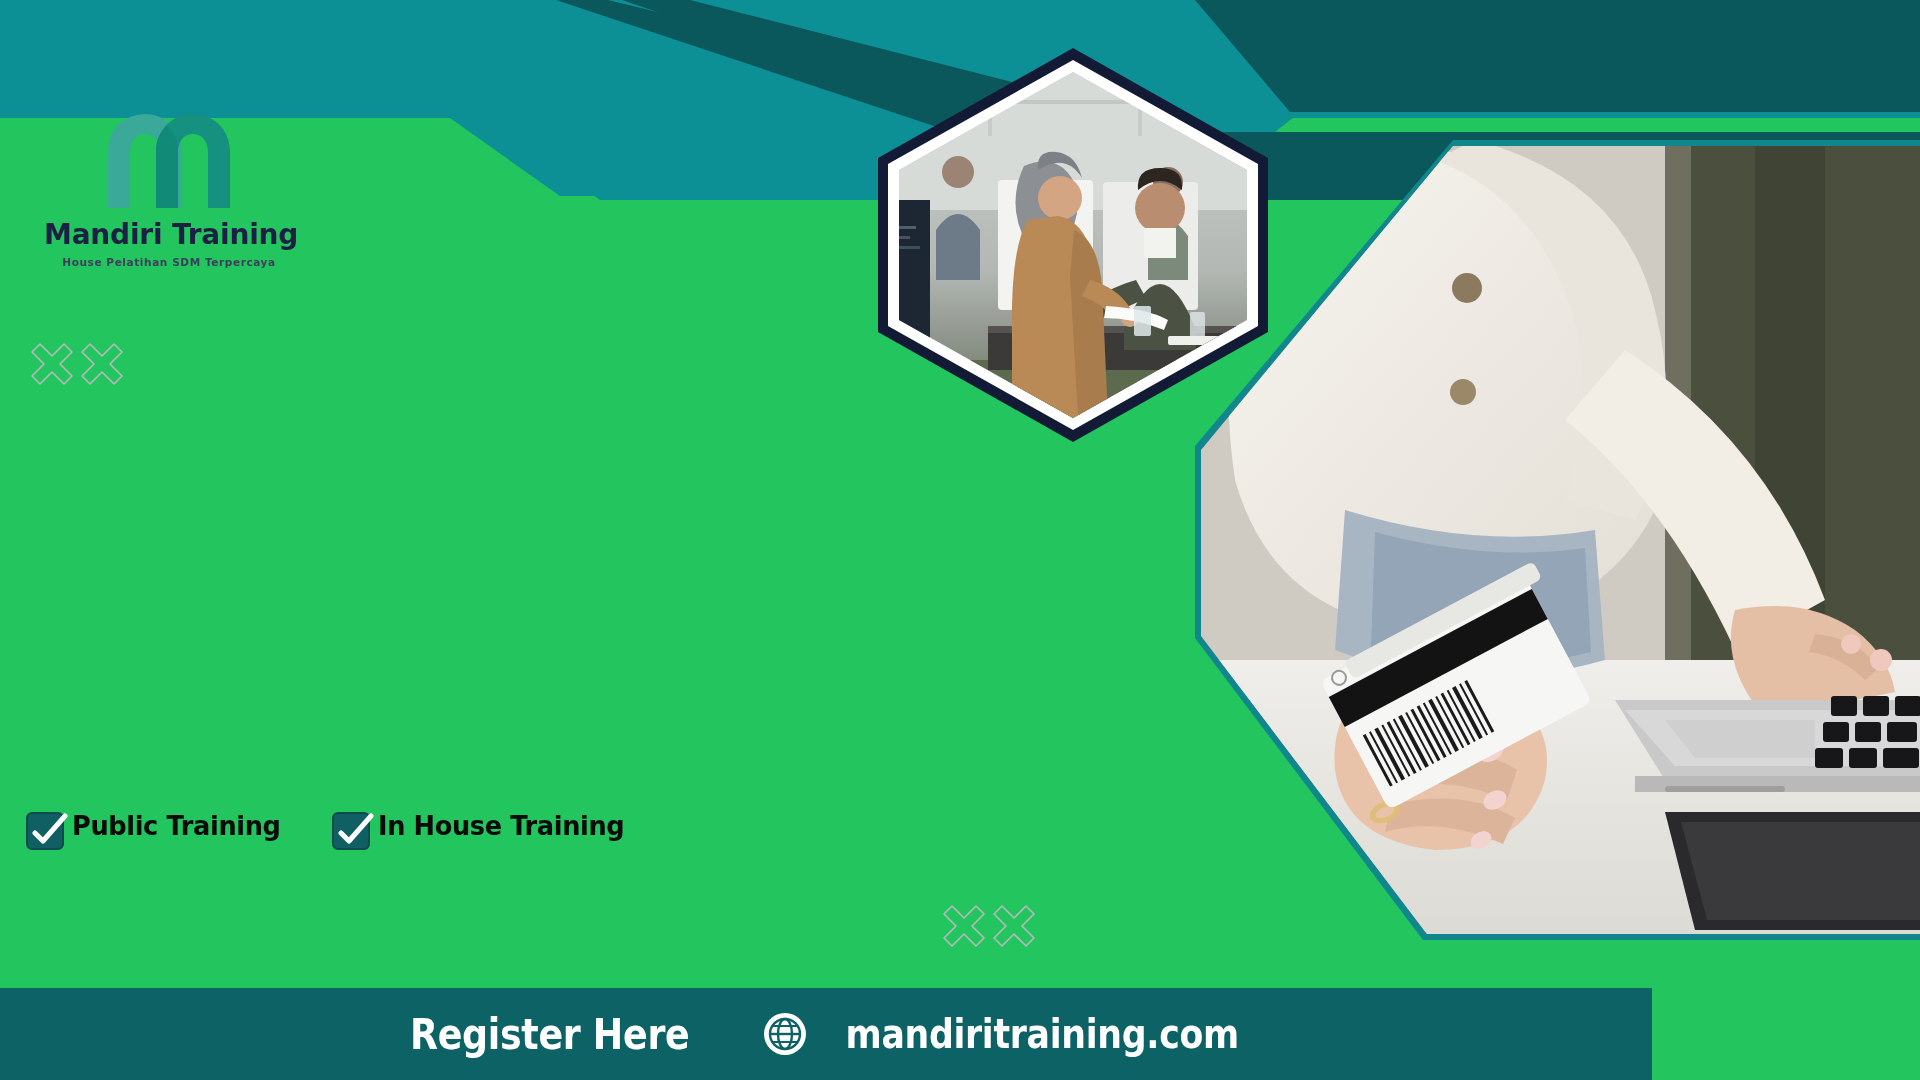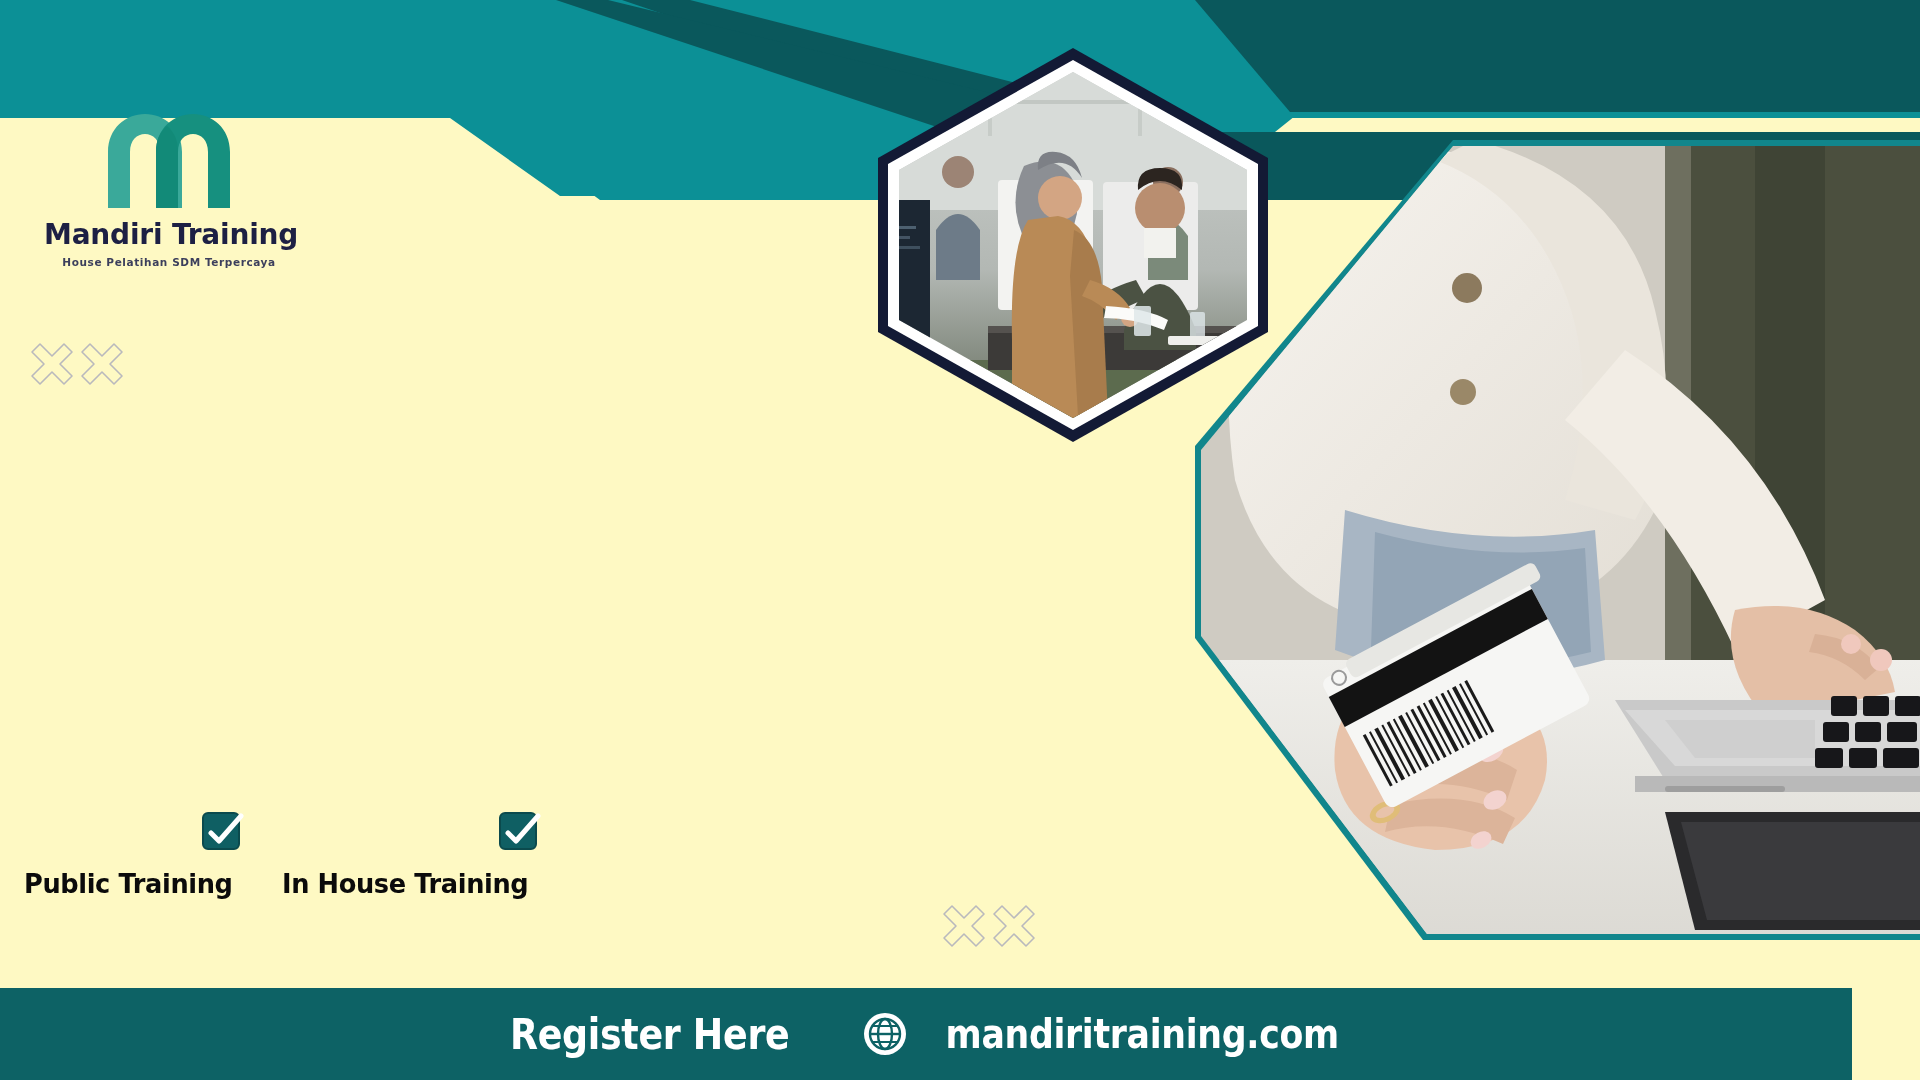--- a/index.html
+++ b/index.html
@@ -2,21 +2,21 @@
 <html><head>
 <meta charset="utf-8">
 <style>
   * { margin:0; padding:0; box-sizing:border-box; }
   html,body { width:1920px; height:1080px; overflow:hidden; }
   body {
     font-family:"Liberation Sans", sans-serif;
     background:#ffffff;
     position:relative;
   }
-  #stage { position:absolute; inset:0; width:1920px; height:1080px; overflow:hidden; background:#fef9c3; }
+  #stage { position:absolute; inset:0; width:1920px; height:1080px; overflow:hidden; background:#22c55e; }
 
   
   .geo { position:absolute; top:0; left:0; width:1920px; height:1080px; pointer-events:none; }
 
   
   .logo-wrap { position:absolute; left:44px; top:104px; width:250px; text-align:center; }
   .logo-mark { width:150px; height:110px; margin:0 auto; display:block; }
   .logo-name {
     font-family:"DejaVu Sans", sans-serif;
     font-weight:bold; font-size:28px; color:#1d2044;
@@ -54,32 +54,32 @@
     color:#111111;
     text-align:center;
     margin-top:22px;
     letter-spacing:-0.5px;
     transform:scaleX(0.96);
     transform-origin:center;
   }
 
   
   .features { position:absolute; left:24px; top:810px; display:flex; align-items:center; gap:38px; }
-  .feature { display:flex; align-items:flex-end; gap:14px;flex-direction:column; }
+  .feature { display:flex; align-items:flex-start; gap:4px; }
   .cbox { width:44px; height:44px; position:relative; flex:none; }
   .feature-label {
     font-family:"DejaVu Sans", sans-serif;
     font-weight:bold; font-size:27px; color:#0b0b0b;
     letter-spacing:-0.4px; white-space:nowrap;
     transform:scaleX(0.95); transform-origin:left center;
   }
 
   
   .footer {
-    position:absolute; left:0; bottom:0; width:1852px; height:92px;
+    position:absolute; left:0; bottom:0; width:1652px; height:92px;
     background:#0d6265; display:flex; align-items:center; justify-content:center; gap:62px;
   }
   .footer-cta {
     font-family:"DejaVu Sans Condensed","DejaVu Sans", sans-serif;
     font-weight:bold; font-size:43px; color:#ffffff; letter-spacing:-0.3px;
     transform:scaleX(0.94); transform-origin:center;
   }
   .footer-site { display:flex; align-items:center; gap:24px; }
   .globe { width:48px; height:48px; flex:none; }
   .footer-url {

